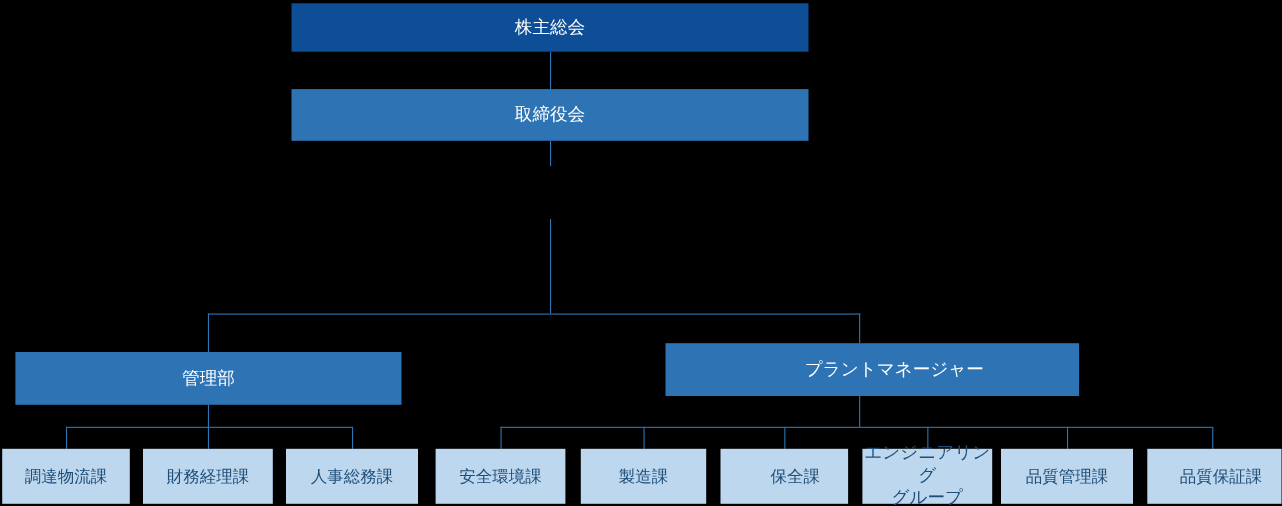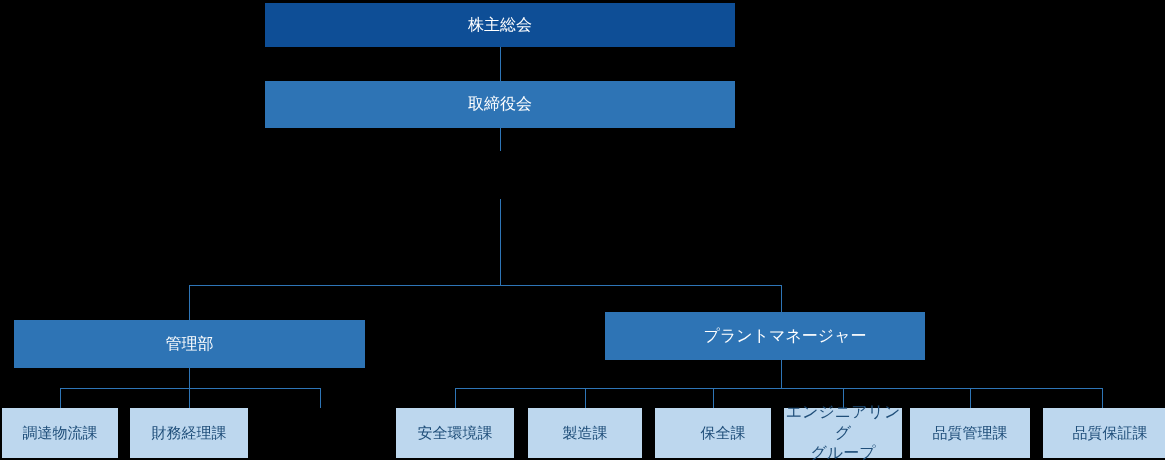--- a/index.html
+++ b/index.html
@@ -69,29 +69,32 @@
   <div class="node level1" style="left:265px;top:3px;width:470px;height:44px;">
     <span class="label">株主総会</span>
   </div>
   <div class="node level2" style="left:265px;top:81px;width:470px;height:47px;">
     <span class="label">取締役会</span>
   </div>
 
   <div class="node level2" style="left:14px;top:320px;width:351px;height:48px;">
     <span class="label">管理部</span>
   </div>
-  <div class="node level2" style="left:605px;top:312px;width:320px;height:48px;padding-left:40px;">
+  <div class="node level2" style="left:605px;top:312px;width:376px;height:48px;padding-left:40px;">
     <span class="label">プラントマネージャー</span>
   </div>
 
   <div class="node leaf" style="left:2px;top:408px;width:116px;height:50px;">
     <span class="label">調達物流課</span>
   </div>
   <div class="node leaf" style="left:130px;top:408px;width:118px;height:50px;">
     <span class="label">財務経理課</span>
+  </div>
+  <div class="node leaf" style="left:260px;top:408px;width:120px;height:50px;">
+    <span class="label">人事総務課</span>
   </div>
 
   <div class="node leaf" style="left:528px;top:408px;width:114px;height:50px;">
     <span class="label">製造課</span>
   </div>
   <div class="node leaf" style="left:396px;top:408px;width:118px;height:50px;">
     <span class="label">安全環境課</span>
   </div>
   <div class="node leaf" style="left:655px;top:408px;width:116px;height:50px;padding-left:20px;">
     <span class="label">保全課</span>

